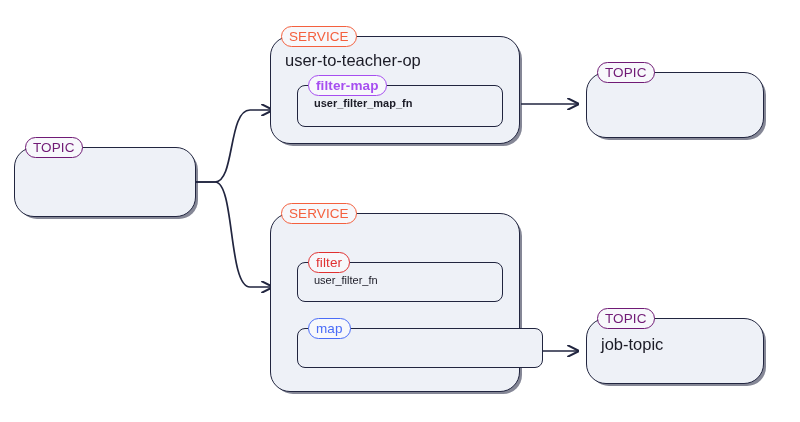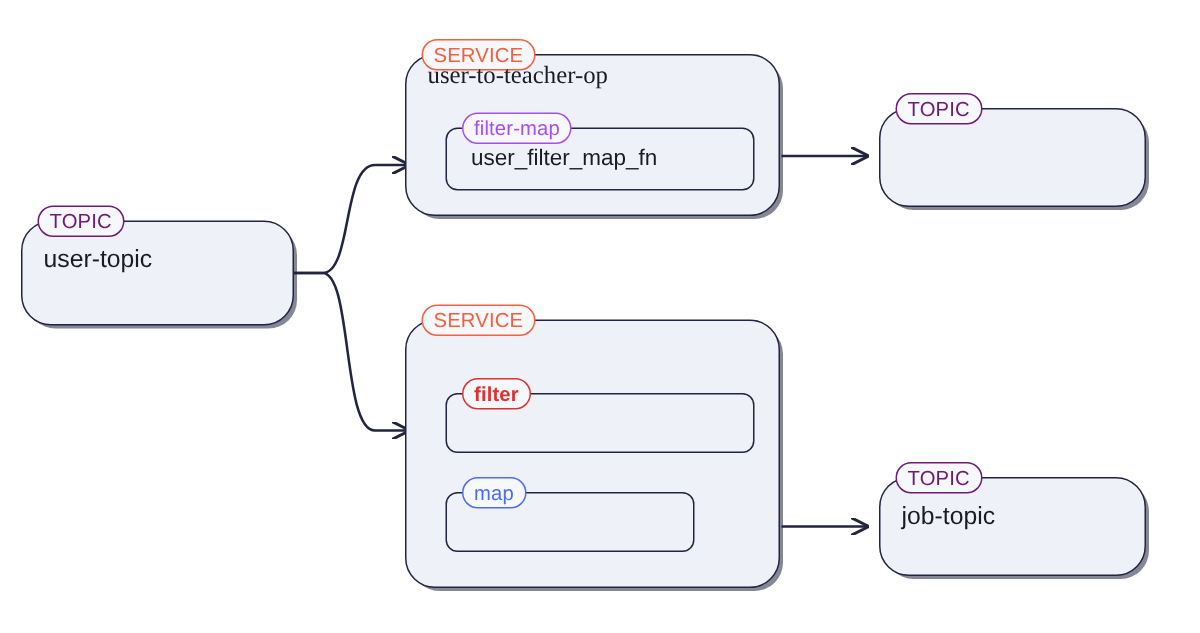--- a/index.html
+++ b/index.html
@@ -53,33 +53,33 @@
     border-radius: 11px;
     background: #f7f8fb;
     font-size: 13.5px;
     letter-spacing: 0.1px;
     white-space: nowrap;
     border: 1.5px solid currentColor;
   }
   .badge-topic   { color: #701a75; }
   .badge-service { color: #f4603e; }
   .badge-filtermap { color: #a64ef0; }
-  .badge-filter  { color: #e03131; font-weight: bold; }
+  .badge-filter  { color: #e03131; }
   .badge-map     { color: #4a6cf7; }
 
   .node-title {
     position: absolute;
     left: 14px;
     color: #1b1b26;
     font-size: 16.5px;
     white-space: nowrap;
   }
   .topic-title   { top: 16px; }
-  .service-title { top: 3px; font-family: Liberation Serif, serif; }
-  .fn-title      { top: 11px; left: 16px; font-size: 15px; }
+  .service-title { top: 14px; }
+  .fn-title      { top: 11px; left: 16px; font-size: 11px; }
 </style>
 </head>
 <body>
 
 <div id="canvas">
 
   <svg id="edge-layer" viewBox="0 0 800 422" xmlns="http://www.w3.org/2000/svg">
     <defs>
       <marker id="arrow" viewBox="0 0 10 10" refX="9" refY="5" markerWidth="7" markerHeight="7" orient="auto-start-reverse">
         <path d="M 0 0 L 10 5 L 0 10" fill="none" stroke="#21253f" stroke-width="1.7"></path>
@@ -92,45 +92,45 @@
 
     <path d="M 521,104 L 578,104" fill="none" stroke="#21253f" stroke-width="1.7" marker-end="url(#arrow)"></path>
 
     <path d="M 521,351 L 578,351" fill="none" stroke="#21253f" stroke-width="1.7" marker-end="url(#arrow)"></path>
 
     <path d="M 398,300 L 398,327" fill="none" stroke="#21253f" stroke-width="1.7"></path>
   </svg>
 
   <div class="node" style="left:14px; top:147px; width:182px; height:70px;">
     <span class="badge badge-topic">TOPIC</span>
-    <span class="node-title topic-title">user-topic</span>
   </div>
 
   <div class="node" style="left:270px; top:36px; width:250px; height:108px;">
     <span class="badge badge-service">SERVICE</span>
     <span class="node-title service-title">user-to-teacher-op</span>
 
-    <div class="node inner" style="left:26px; top:48px; width:206px; height:42px;">
+    <div class="node inner" style="left:26px; top:48px; width:206px; height:42px;font-weight:bold;">
       <span class="badge badge-filtermap">filter-map</span>
       <span class="node-title fn-title">user_filter_map_fn</span>
     </div>
   </div>
 
   <div class="node" style="left:586px; top:72px; width:178px; height:66px;">
     <span class="badge badge-topic">TOPIC</span>
   </div>
 
   <div class="node" style="left:270px; top:213px; width:250px; height:179px;">
     <span class="badge badge-service">SERVICE</span>
 
     <div class="node inner" style="left:26px; top:48px; width:206px; height:40px;">
       <span class="badge badge-filter">filter</span>
+      <span class="node-title fn-title">user_filter_fn</span>
     </div>
 
-    <div class="node inner" style="left:26px; top:114px; width:166px; height:40px;">
+    <div class="node inner" style="left:26px; top:114px; width:246px; height:40px;">
       <span class="badge badge-map">map</span>
     </div>
   </div>
 
   <div class="node" style="left:586px; top:318px; width:178px; height:66px;">
     <span class="badge badge-topic">TOPIC</span>
     <span class="node-title topic-title">job-topic</span>
   </div>
 
 </div>

